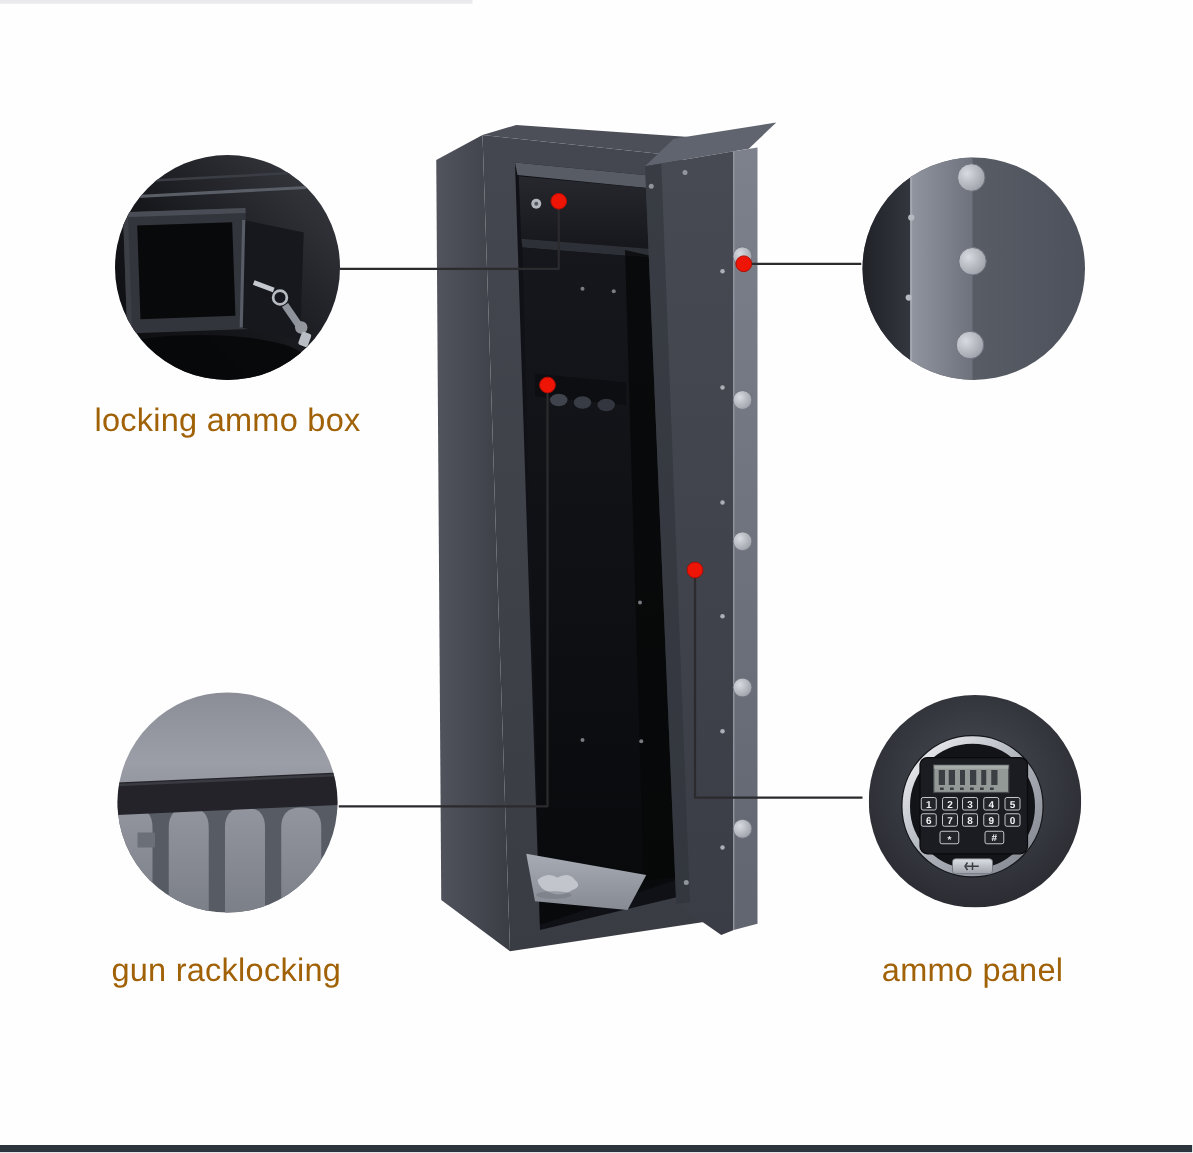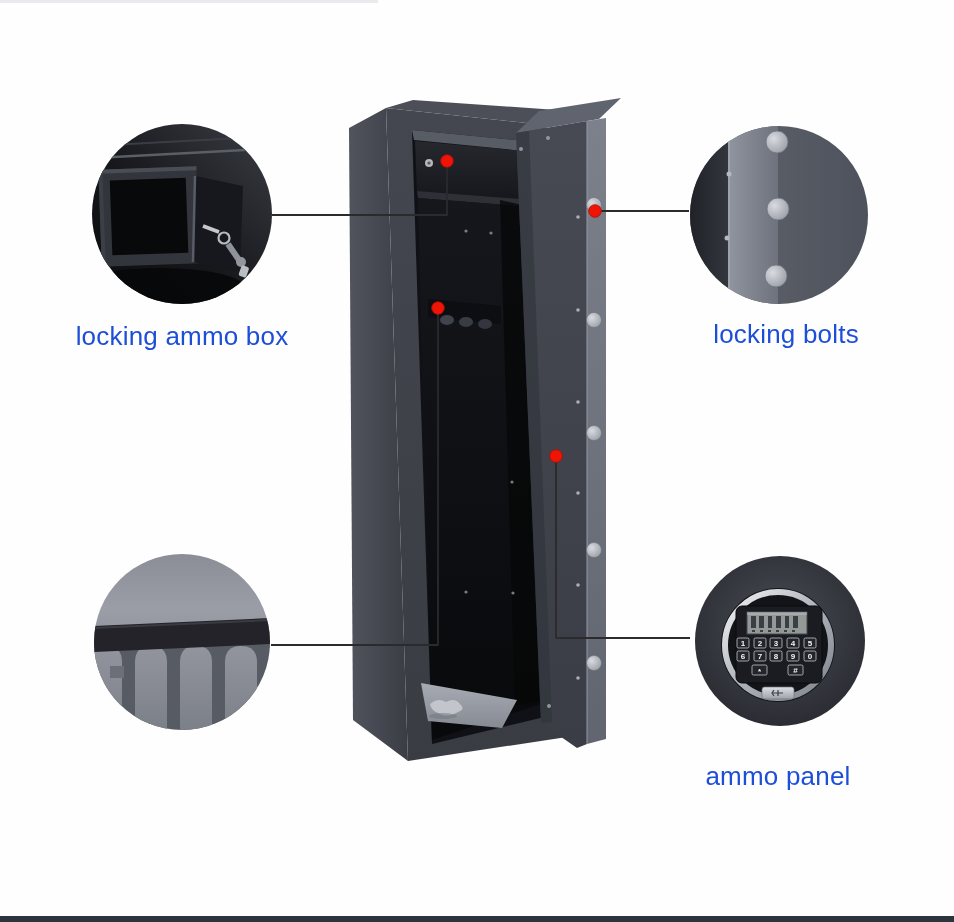--- a/index.html
+++ b/index.html
@@ -2,21 +2,21 @@
 <html><head>
 <meta charset="utf-8">
 <style>
   html,body{margin:0;padding:0;background:#fff;}
   .stage{position:relative;width:954px;height:922px;background:#fefefe;overflow:hidden;
          font-family:"Liberation Sans","DejaVu Sans",sans-serif;}
   .top-strip{position:absolute;left:0;top:0;width:378px;height:3px;background:#eaeaee;}
   .footer-bar{position:absolute;left:0;bottom:0;width:954px;height:6px;background:#2c343e;}
   .scene{position:absolute;left:0;top:0;width:954px;height:922px;}
   .callout-label{position:absolute;transform:translateX(-50%);white-space:nowrap;
-                 font-size:26px;letter-spacing:.2px;color:#1d4ed8;}
+                 font-size:26px;letter-spacing:.2px;color:#a16207;}
   svg text{font-family:"Liberation Sans","DejaVu Sans",sans-serif;}
 </style>
 </head>
 <body>
 
 <div class="stage">
   <div class="top-strip"></div>
 
   <svg class="scene" viewBox="0 0 954 922">
     <defs>
@@ -310,17 +310,17 @@
 
     <g stroke="#b00d04" stroke-width=".8">
       <circle cx="447" cy="161" r="6.3" fill="#ee1506"></circle>
       <circle cx="595" cy="211" r="6.3" fill="#ee1506"></circle>
       <circle cx="438" cy="308" r="6.3" fill="#ee1506"></circle>
       <circle cx="556" cy="456" r="6.3" fill="#ee1506"></circle>
     </g>
   </svg>
 
   <div class="callout-label" style="left:182px;top:321px">locking ammo box</div>
-  <div class="callout-label" style="left:786px;top:319px">locking bolts</div>
+  <div class="callout-label" style="left:181px;top:761px">gun racklocking</div>
   <div class="callout-label" style="left:778px;top:761px">ammo panel</div>
 
   <div class="footer-bar"></div>
 </div>
 
 </body></html>

